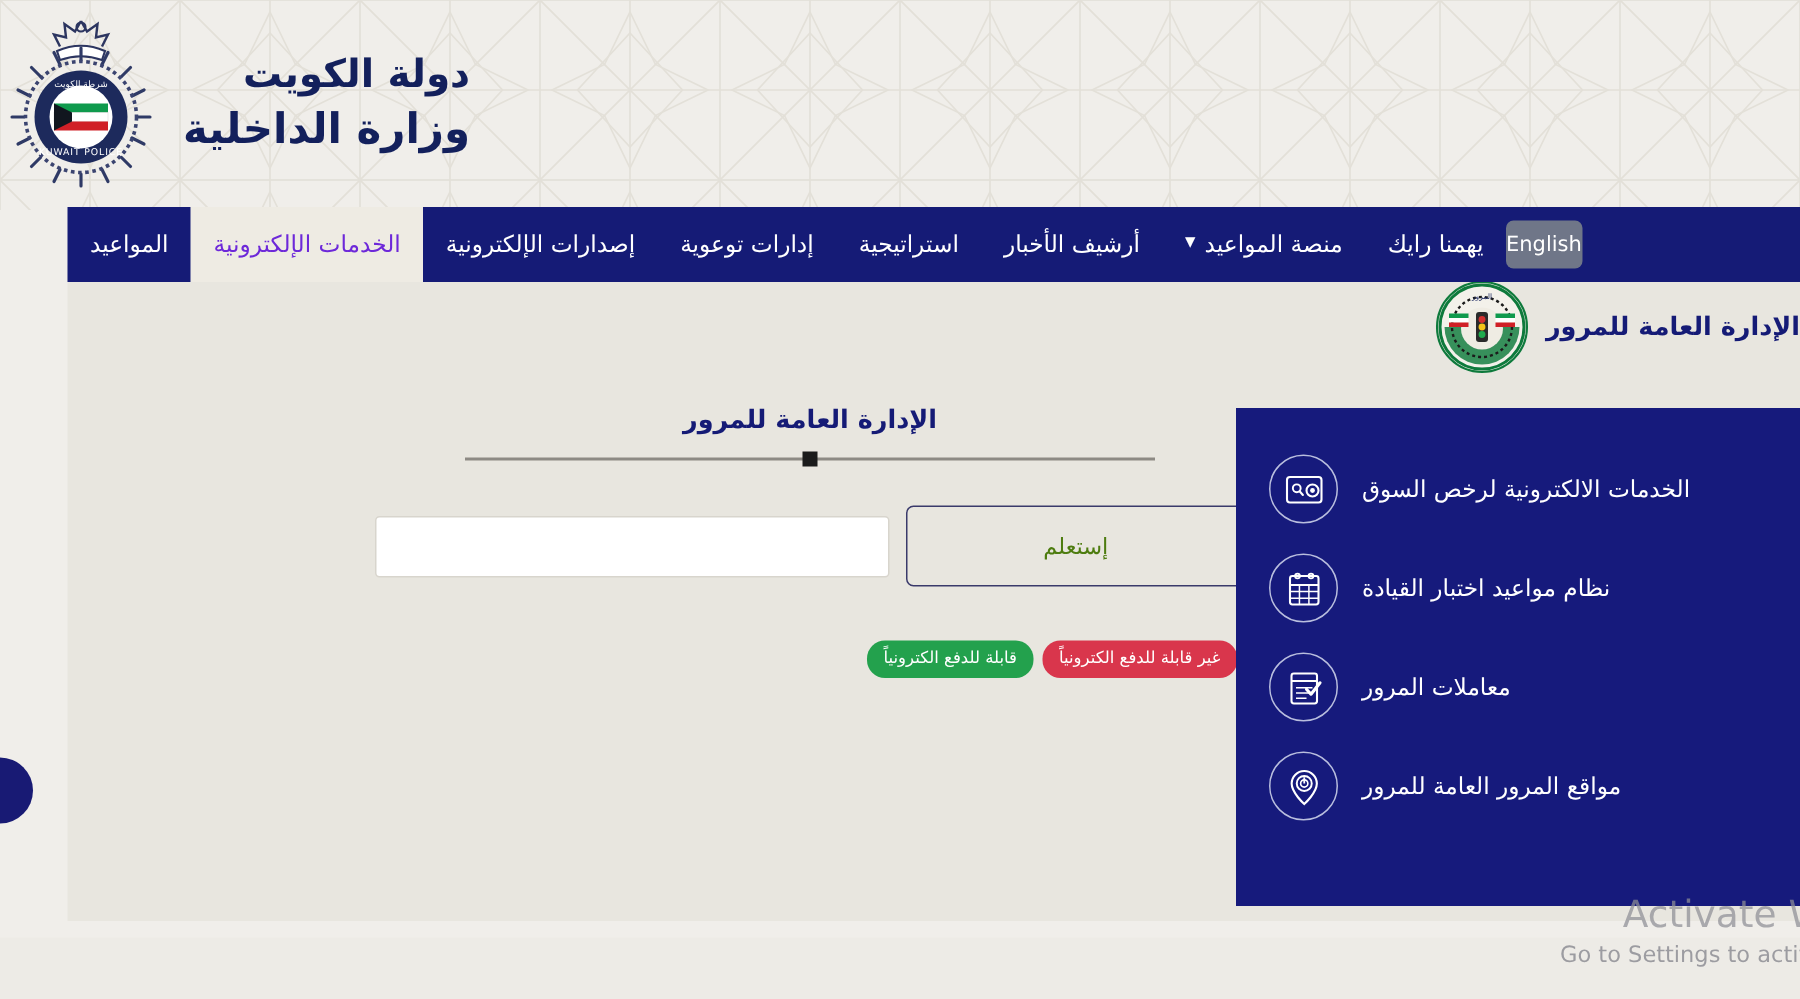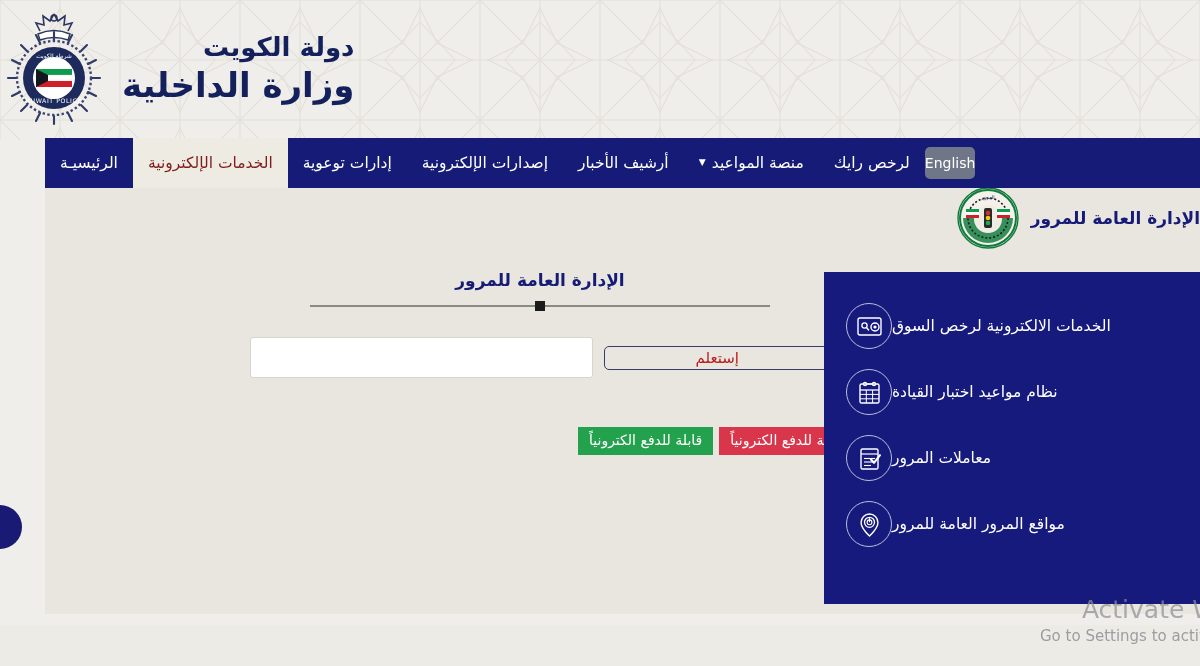--- a/index.html
+++ b/index.html
@@ -53,21 +53,21 @@
     color: #13205c;
     line-height: 1.28;
   }
   .brand-text .l1 {
     font-size: 26px;
     font-weight: bold;
     letter-spacing: .5px;
     display: block;
   }
   .brand-text .l2 {
-    font-size: 34px;
+    font-size: 28px;
     font-weight: bold;
     letter-spacing: .5px;
     display: block;
   }
   .police-emblem { width: 108px; height: 118px; display: block; }
 
   
   .navbar {
     position: absolute;
     left: 45px;
@@ -86,21 +86,21 @@
     justify-content: center;
     padding: 0 15px;
     color: #ffffff;
     font-size: 15.5px;
     white-space: nowrap;
     cursor: pointer;
     letter-spacing: .2px;
   }
   .nav-item.active {
     background: #eeebe3;
-    color: #7f1d1d;
+    color: #6d28d9;
     font-weight: normal;
   }
   .nav-item .caret {
     display: inline-block;
     margin-right: 6px;
     font-size: 9px;
     transform: translateY(-1px);
   }
   .lang-btn {
     align-self: center;
@@ -181,25 +181,25 @@
     background: #1b1b1b;
   }
   .query-row {
     display: flex;
     flex-direction: row;
     align-items: center;
     gap: 11px;
   }
   .query-btn {
     width: 226px;
-    height: 24px;
+    height: 54px;
     border: 1.6px solid #3a3a6b;
     border-radius: 5px;
     background: transparent;
-    color: #b91c1c;
+    color: #4d7c0f;
     font-size: 15px;
     font-family: inherit;
     cursor: pointer;
   }
   .query-input {
     width: 344px;
     height: 41px;
     border: 1px solid #d8d5cd;
     border-radius: 3px;
     background: #ffffff;
@@ -213,23 +213,23 @@
   
   .legend-row {
     position: absolute;
     left: 533px;
     top: 250px;
     display: flex;
     flex-direction: row;
     gap: 6px;
   }
   .badge {
-    border-radius: 0;
+    border-radius: 12px;
     color: #ffffff;
-    font-size: 14px;
+    font-size: 11px;
     padding: 6px 11px 7px 11px;
     white-space: nowrap;
     line-height: 1.1;
     cursor: default;
   }
   .badge.red   { background: #d9364c; }
   .badge.green { background: #23a14d; }
 
   
   .services-panel {
@@ -243,21 +243,21 @@
     display: flex;
     flex-direction: column;
     justify-content: flex-start;
     gap: 14px;
   }
   .service-item {
     display: flex;
     flex-direction: row-reverse;
     align-items: center;
     justify-content: flex-start;
-    gap: 0;
+    gap: 16px;
     height: 52px;
     cursor: pointer;
   }
   .service-icon {
     flex: 0 0 auto;
     width: 46px; height: 46px;
     border: 1.6px solid #b9bede;
     border-radius: 50%;
     display: flex;
     align-items: center;
@@ -372,40 +372,43 @@
           </g>
           <text x="54" y="48" font-size="6" fill="#ffffff" text-anchor="middle" font-family="DejaVu Sans, sans-serif">شرطة الكويت</text>
           <text x="54" y="93" font-size="6.2" fill="#ffffff" text-anchor="middle" font-family="DejaVu Sans, sans-serif" letter-spacing="0.6">KUWAIT POLICE</text>
         </g>
       </svg>
     </div>
   </div>
 
   <nav class="navbar">
     <div class="nav-item">
-        <span>الرئيسيـة</span>
+        <span>المواعيد</span>
       </div>
     <div class="nav-item active">
         <span>الخدمات الإلكترونية</span>
       </div>
     <div class="nav-item">
+        <span>إصدارات الإلكترونية</span>
+      </div>
+    <div class="nav-item">
         <span>إدارات توعوية</span>
       </div>
     <div class="nav-item">
-        <span>إصدارات الإلكترونية</span>
+        <span>استراتيجية</span>
       </div>
     <div class="nav-item">
         <span>أرشيف الأخبار</span>
       </div>
     <div class="nav-item">
       <span>منصة المواعيد</span>
       <span class="caret">▼</span>
     </div>
     <div class="nav-item">
-        <span>لرخص رايك</span>
+        <span>يهمنا رايك</span>
       </div>
     <button class="lang-btn">English</button>
   </nav>
 
   <div class="content-panel">
 
     <div class="dept-strip">
 
       <svg class="dept-emblem" viewBox="0 0 62 62" xmlns="http://www.w3.org/2000/svg">
         <circle cx="31" cy="31" r="30" fill="#f3f1ea" stroke="#0e7a3c" stroke-width="1.4"></circle>

